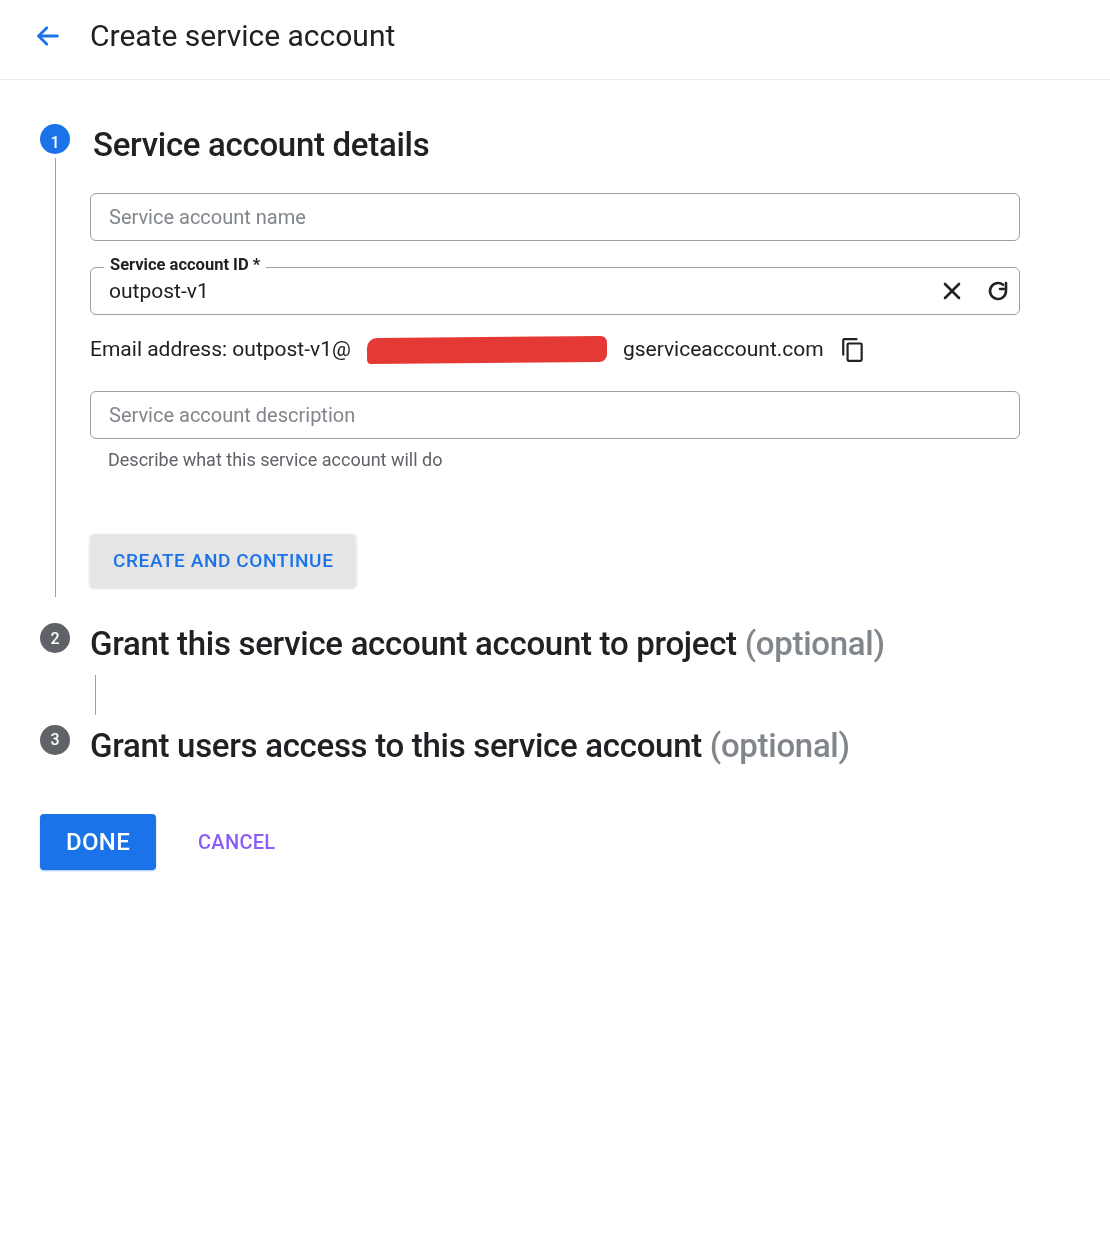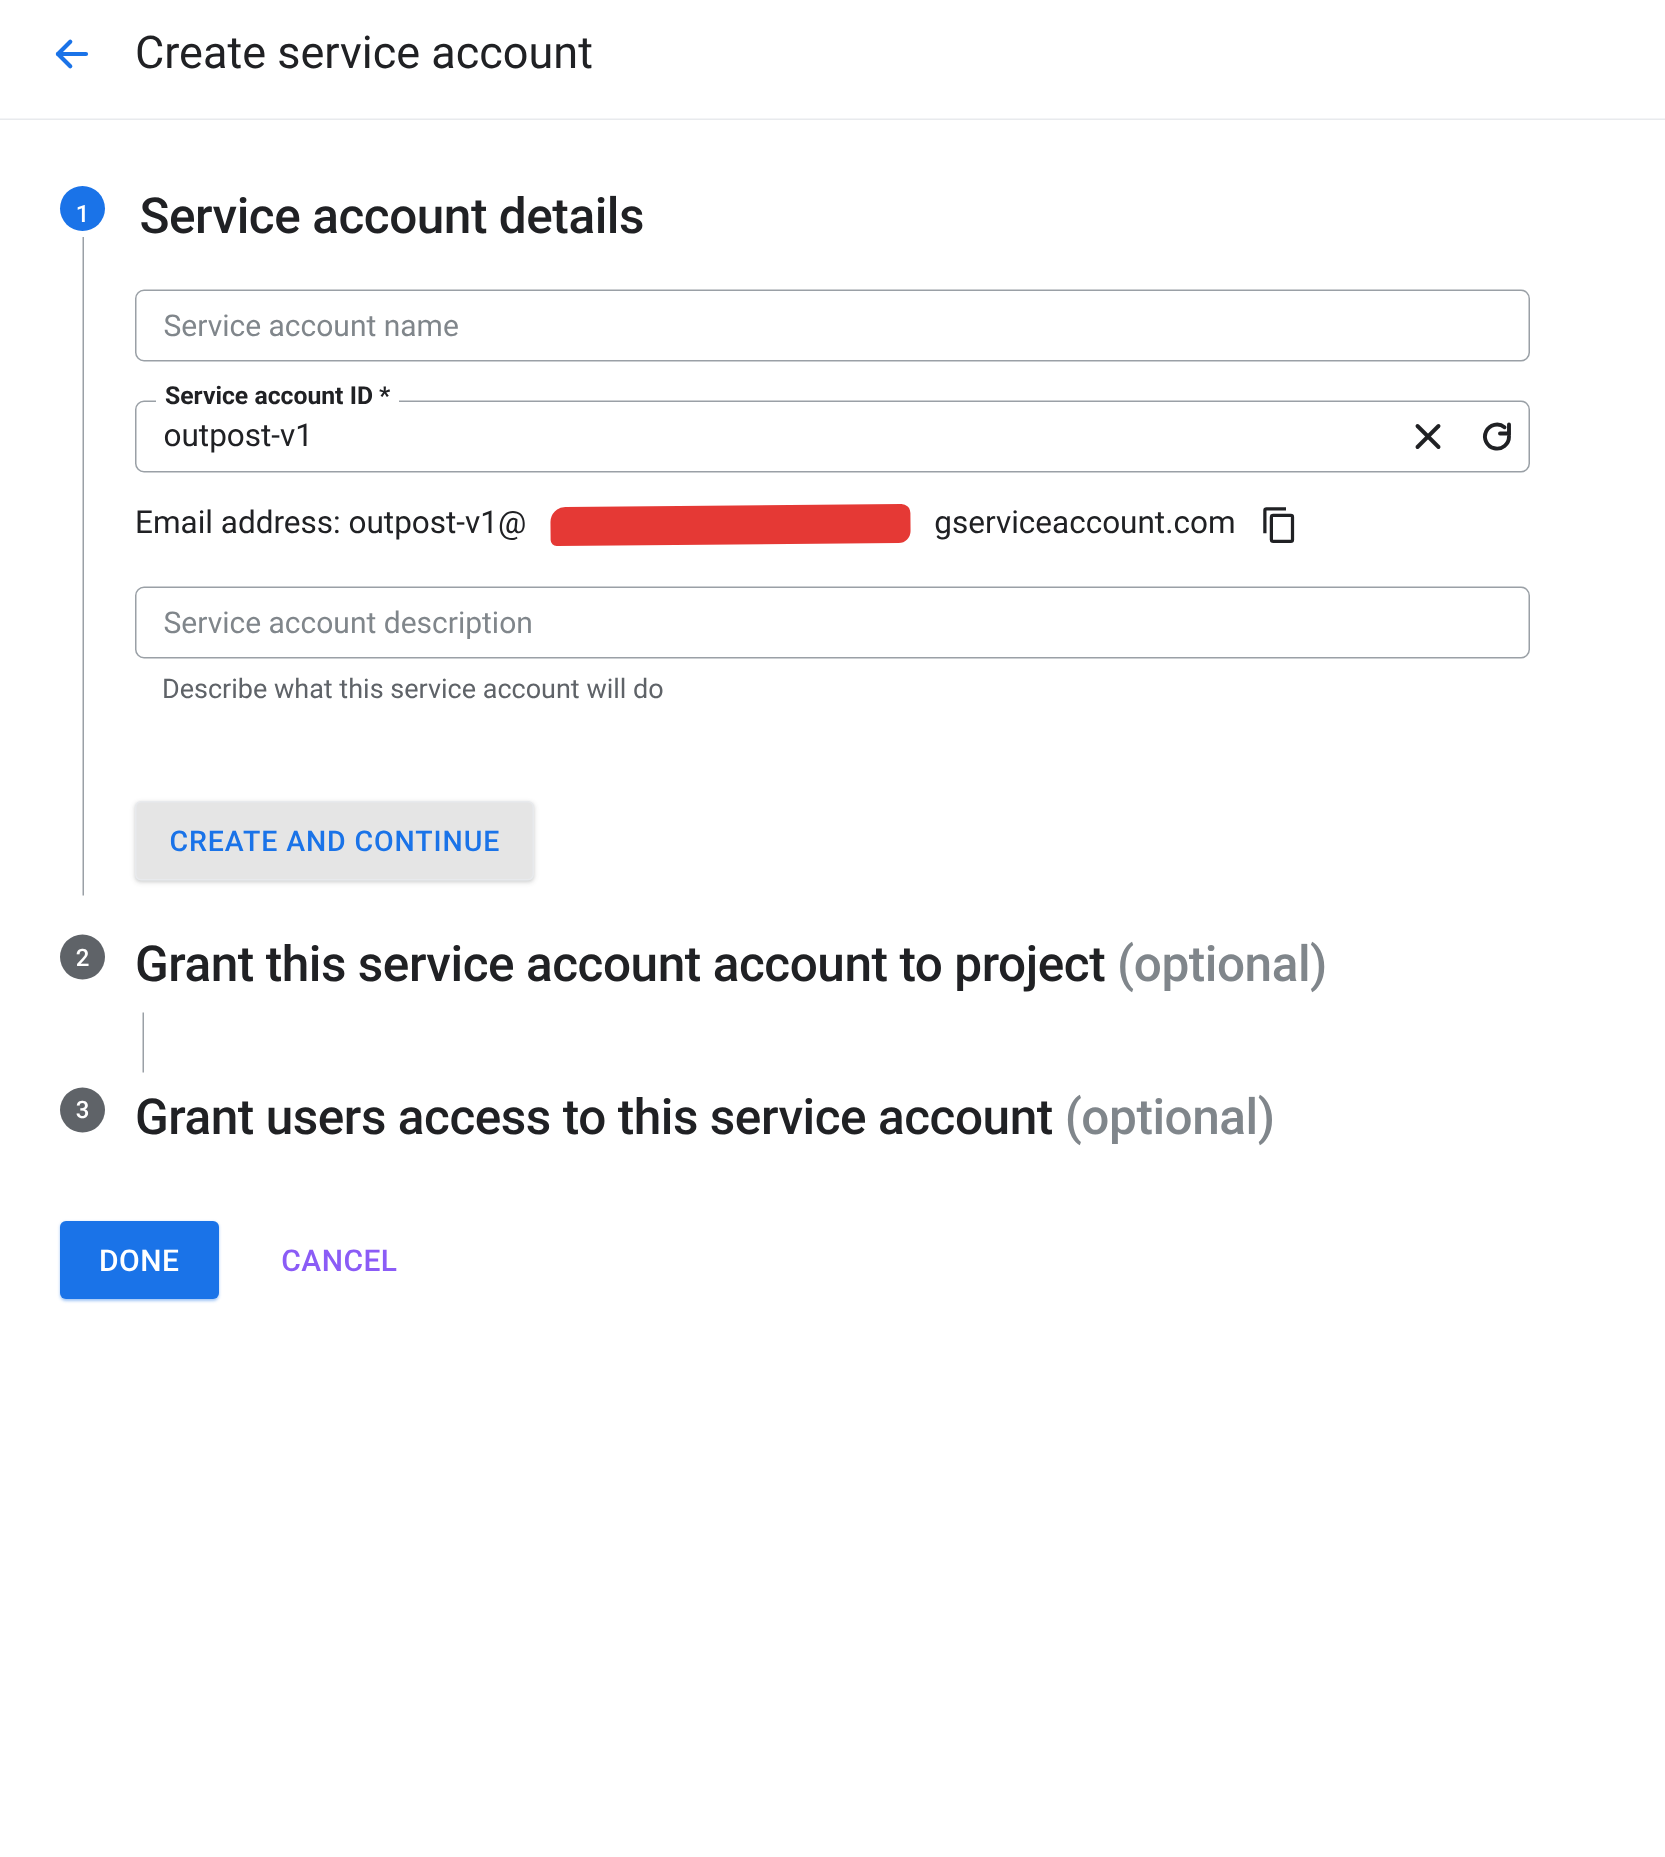--- a/index.html
+++ b/index.html
@@ -79,21 +79,21 @@
   .badge-offset{padding-top:6px;}
 
   .step-row.simple{margin-top:26px;}
   .step-row.simple .step-title{margin:0;}
 
   .connector{width:1px;height:40px;background:#9aa0a6;margin:10px 0 10px 55px;}
 
   .bbar{display:flex;gap:36px;align-items:center;margin-top:48px;}
   .btn-primary{
     background:var(--blue);color:#fff;border:none;border-radius:4px;
-    padding:14px 26px;font-size:20px;font-weight:500;letter-spacing:.3px;
+    padding:14px 26px;font-size:24px;font-weight:500;letter-spacing:.3px;
     box-shadow:0 1px 2px rgba(26,115,232,.4);cursor:pointer;
   }
   .btn-flat{
     background:none;border:none;color:#8b5cf6;font-size:20px;font-weight:500;
     letter-spacing:.3px;cursor:pointer;
   }
 </style>
 </head>
 <body>
 

